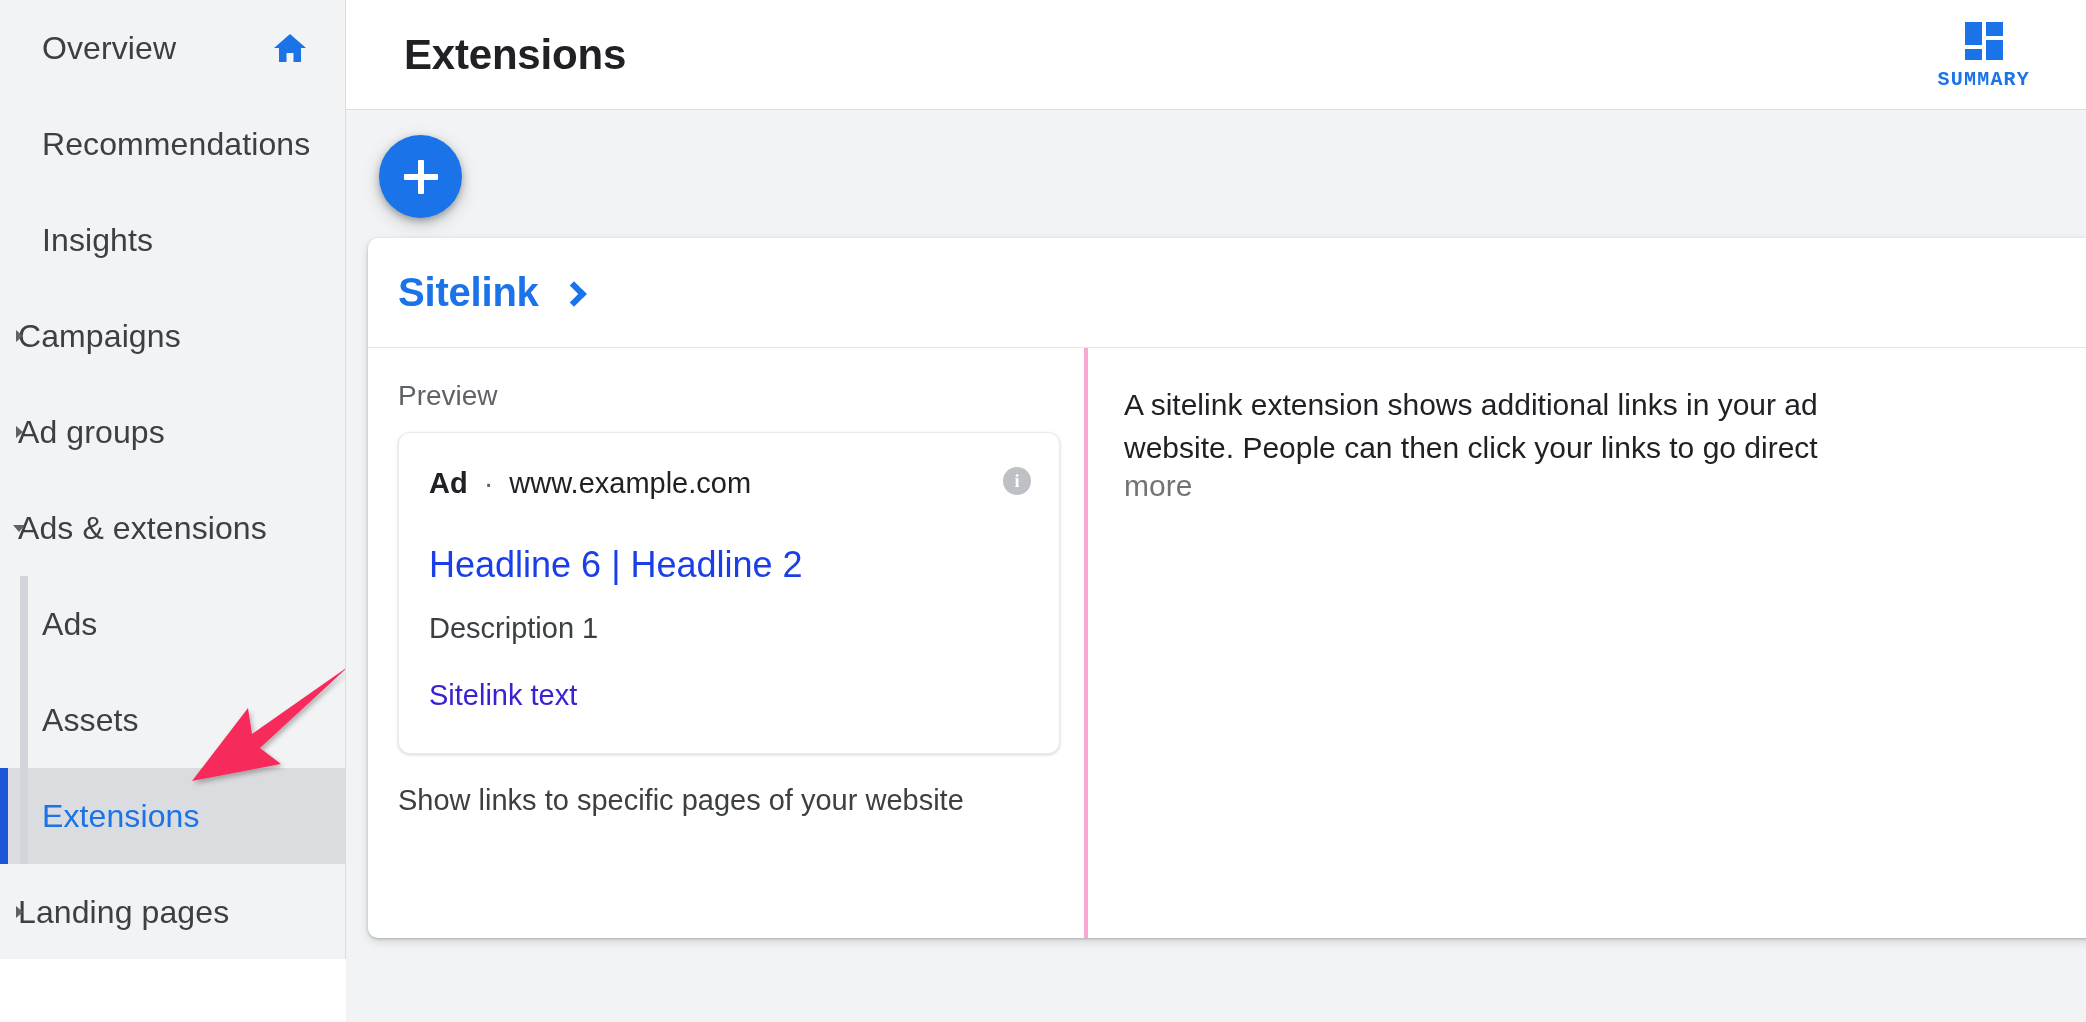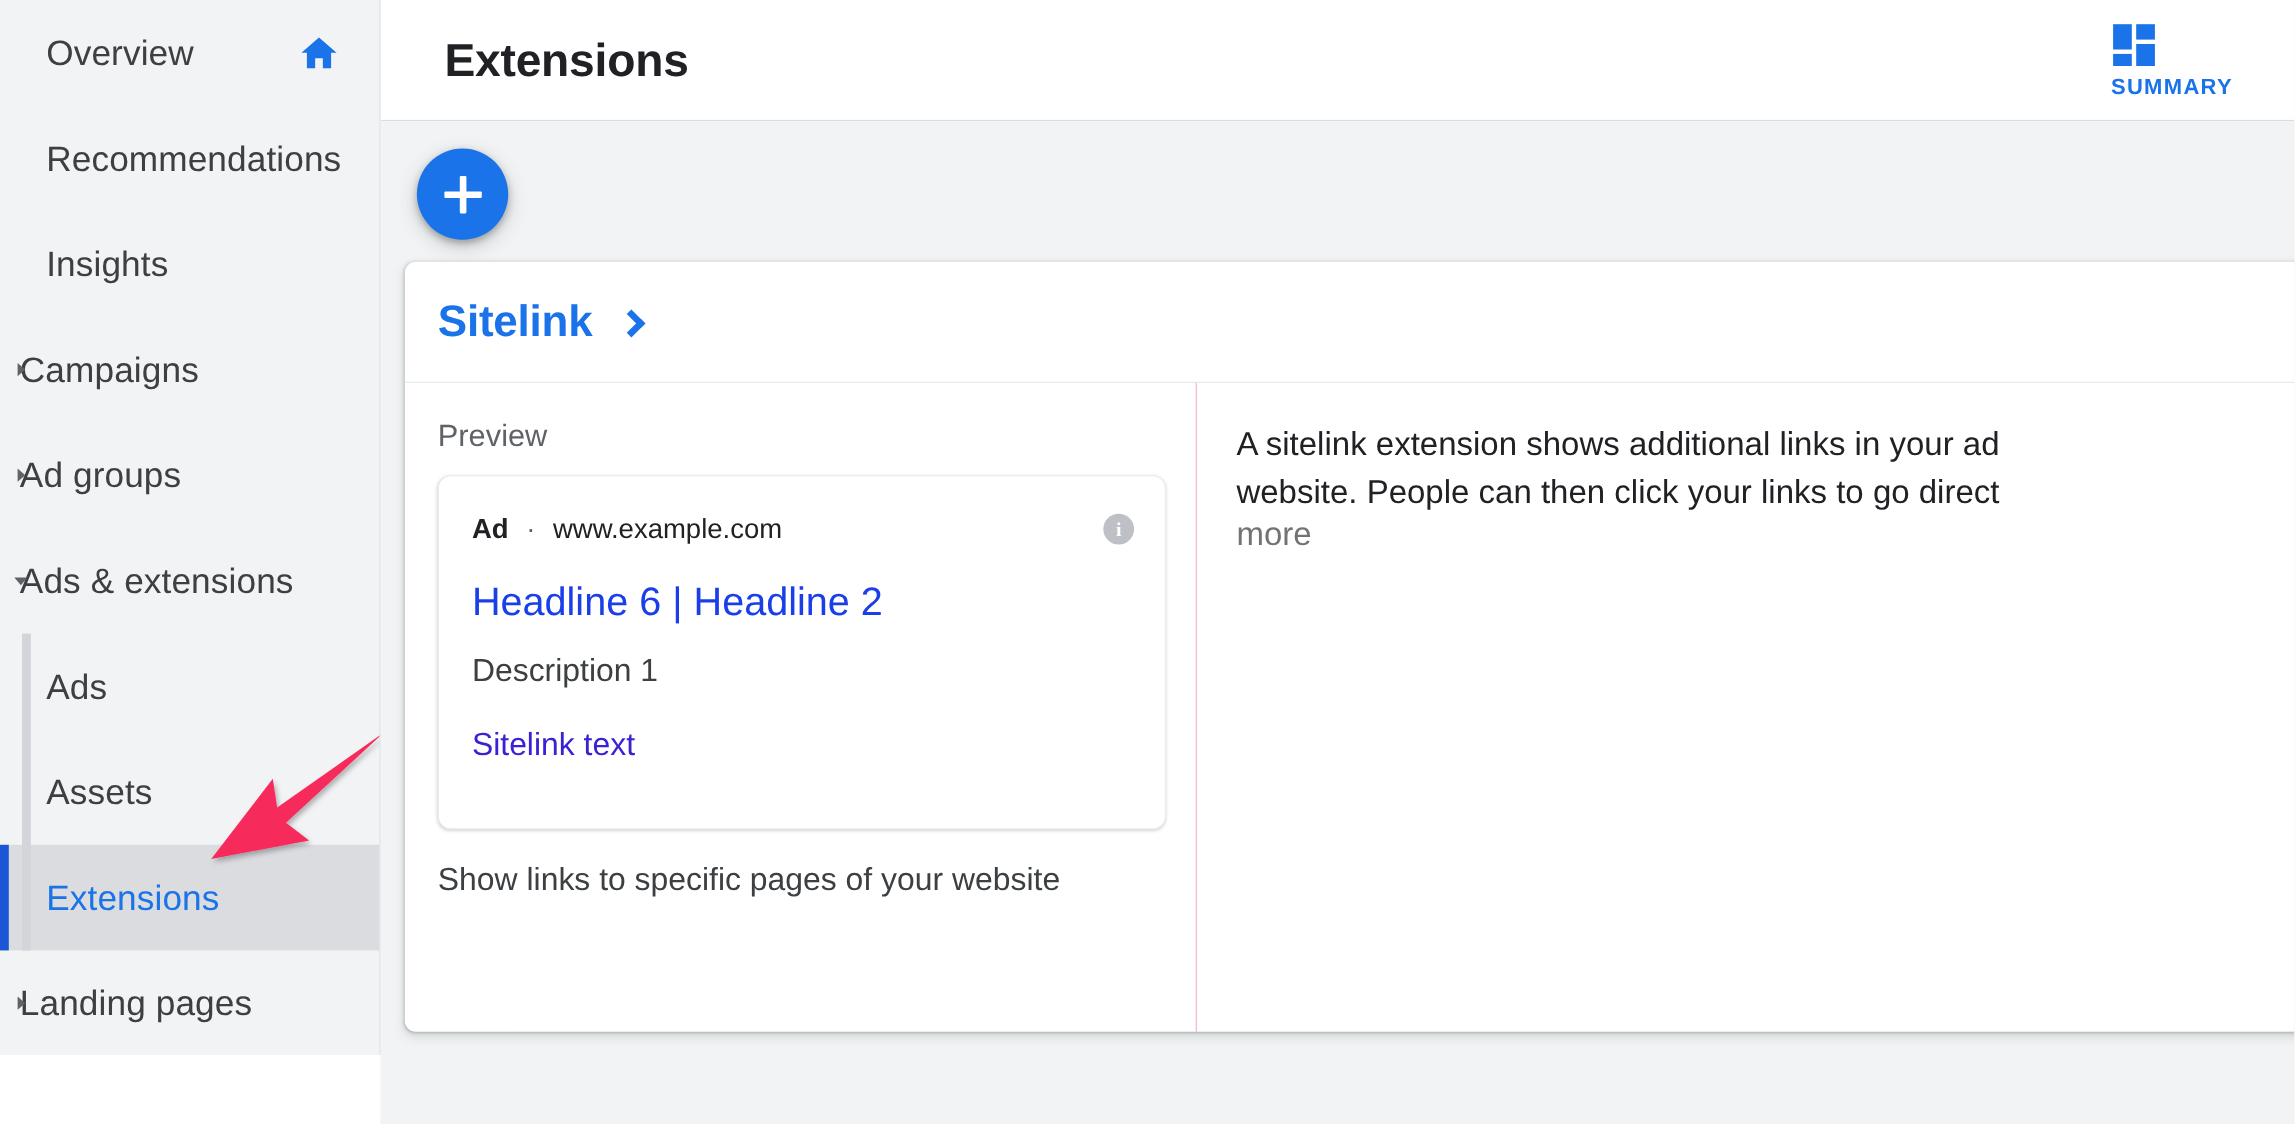--- a/index.html
+++ b/index.html
@@ -130,24 +130,26 @@
     letter-spacing: -0.2px;
   }
 
   .summary-btn {
     position: absolute;
     right: 46px;
     top: 0;
     height: 110px;
     display: flex;
     flex-direction: column;
+    align-items: center;
     justify-content: center;
     gap: 6px;
     cursor: pointer;
     padding: 0 10px;
+    font-family: Liberation Mono, monospace;
   }
   .summary-label {
     font-size: 20px;
     font-weight: bold;
     color: #1a73e8;
     letter-spacing: 1.2px;
   }
 
   .content-scroll {
     position: relative;
@@ -228,21 +230,21 @@
   .card-body {
     display: flex;
     height: 590px;
   }
 
   .preview-col {
     position: relative;
     width: 720px;
     flex: 0 0 720px;
     padding: 32px 0 0 30px;
-    border-right: 1px solid #f9a8d4;
+    border-right: 4px solid #f9a8d4;
   }
 
   .preview-label {
     font-size: 28px;
     color: #5f6368;
     margin-bottom: 20px;
   }
 
   .ad-card {
     position: relative;
@@ -251,23 +253,23 @@
     background: #ffffff;
     border: 1px solid #e8eaed;
     border-radius: 12px;
     box-shadow: 0 1px 3px rgba(60,64,67,0.22);
     padding: 34px 30px 0 30px;
   }
 
   .ad-line1 {
     display: flex;
     align-items: center;
-    font-size: 25px;
+    font-size: 29px;
     color: #202124;
-    margin-bottom: 30px;
+    margin-bottom: 44px;
   }
   .ad-badge { font-weight: bold; margin-right: 16px; }
   .ad-dot { margin-right: 16px; color: #5f6368; }
   .ad-url { color: #202124; }
 
   .info-icon {
     position: absolute;
     right: 28px;
     top: 34px;
     width: 28px;

